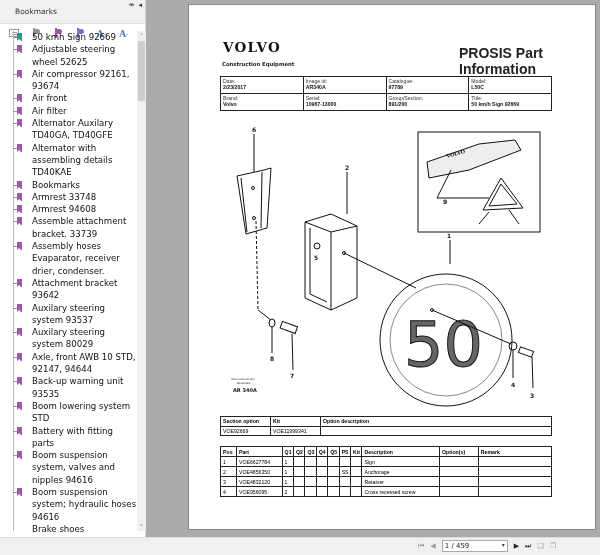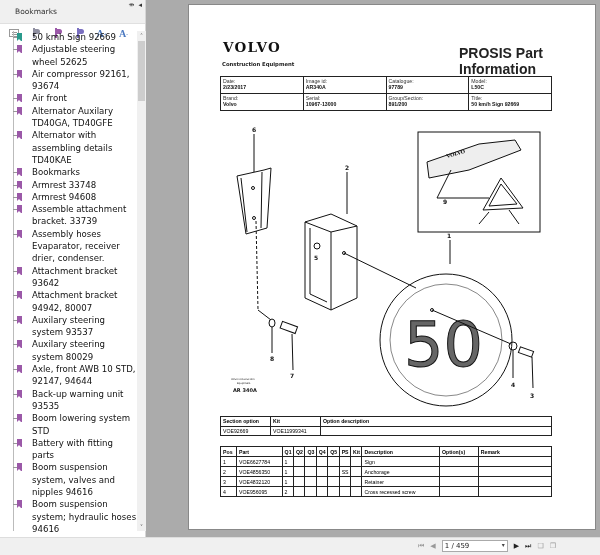--- a/index.html
+++ b/index.html
@@ -95,29 +95,29 @@
         </span>
       <span class="tb-icon tb-font">A<sup style="font-size:5px">+</sup></span>
       <span class="tb-icon tb-font">A<sup style="font-size:5px">-</sup></span>
     </div>
     <div class="bm-tree-vert"></div>
     <div class="bm-list" id="bm-list">
         <div class="bm-item first"><span class="tree-line"></span><span class="bm-icon"></span><span>50 kmh Sign 92669</span></div>
         <div class="bm-item"><span class="tree-line"></span><span class="bm-icon"></span><span>Adjustable steering wheel 52625</span></div>
         <div class="bm-item"><span class="tree-line"></span><span class="bm-icon"></span><span>Air compressor 92161, 93674</span></div>
         <div class="bm-item"><span class="tree-line"></span><span class="bm-icon"></span><span>Air front</span></div>
+        <div class="bm-item"><span class="tree-line"></span><span class="bm-icon"></span><span>Air filter</span></div>
         <div class="bm-item"><span class="tree-line"></span><span class="bm-icon"></span><span>Alternator Auxilary TD40GA, TD40GFE</span></div>
         <div class="bm-item"><span class="tree-line"></span><span class="bm-icon"></span><span>Alternator with assembling details TD40KAE</span></div>
         <div class="bm-item"><span class="tree-line"></span><span class="bm-icon"></span><span>Bookmarks</span></div>
         <div class="bm-item"><span class="tree-line"></span><span class="bm-icon"></span><span>Armrest 33748</span></div>
         <div class="bm-item"><span class="tree-line"></span><span class="bm-icon"></span><span>Armrest 94608</span></div>
         <div class="bm-item"><span class="tree-line"></span><span class="bm-icon"></span><span>Assemble attachment bracket. 33739</span></div>
         <div class="bm-item"><span class="tree-line"></span><span class="bm-icon"></span><span>Assembly hoses Evaparator, receiver drier, condenser.</span></div>
         <div class="bm-item"><span class="tree-line"></span><span class="bm-icon"></span><span>Attachment bracket 93642</span></div>
-        <div class="bm-item"><span class="tree-line"></span><span class="bm-icon"></span><span>Attachment bracket 94942, 80007</span></div>
         <div class="bm-item"><span class="tree-line"></span><span class="bm-icon"></span><span>Auxilary steering system 93537</span></div>
         <div class="bm-item"><span class="tree-line"></span><span class="bm-icon"></span><span>Auxilary steering system 80029</span></div>
         <div class="bm-item"><span class="tree-line"></span><span class="bm-icon"></span><span>Axle, front AWB 10 STD, 92147, 94644</span></div>
         <div class="bm-item"><span class="tree-line"></span><span class="bm-icon"></span><span>Back-up warning unit 93535</span></div>
         <div class="bm-item"><span class="tree-line"></span><span class="bm-icon"></span><span>Boom lowering system STD</span></div>
         <div class="bm-item"><span class="tree-line"></span><span class="bm-icon"></span><span>Battery with fitting parts</span></div>
         <div class="bm-item"><span class="tree-line"></span><span class="bm-icon"></span><span>Boom suspension system, valves and nipples 94616</span></div>
         <div class="bm-item"><span class="tree-line"></span><span class="bm-icon"></span><span>Boom suspension system; hydraulic hoses 94616</span></div>
         <div class="bm-item"><span>Brake shoes</span></div>
       </div>

